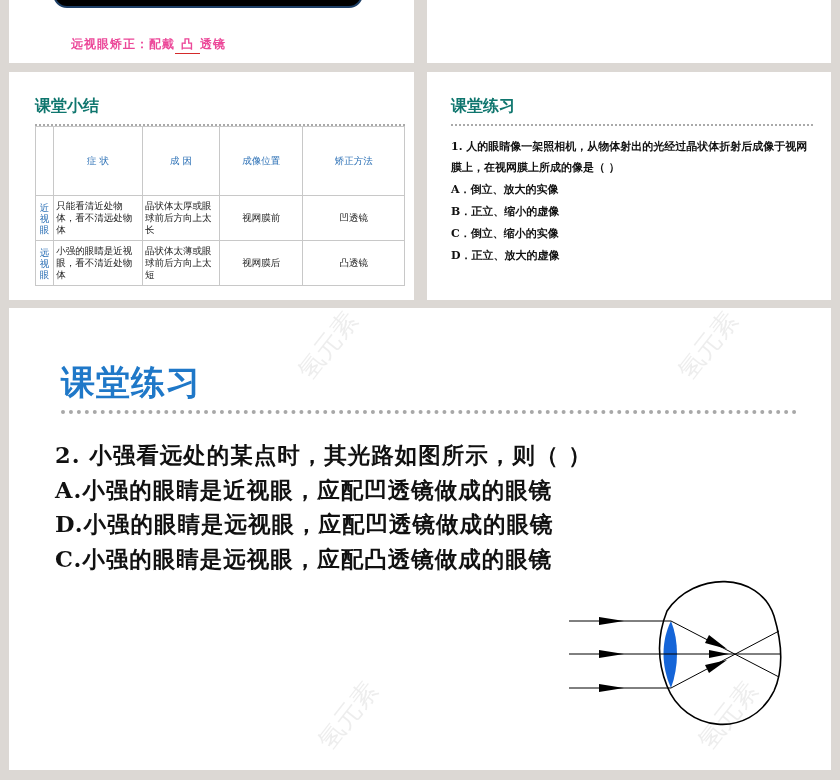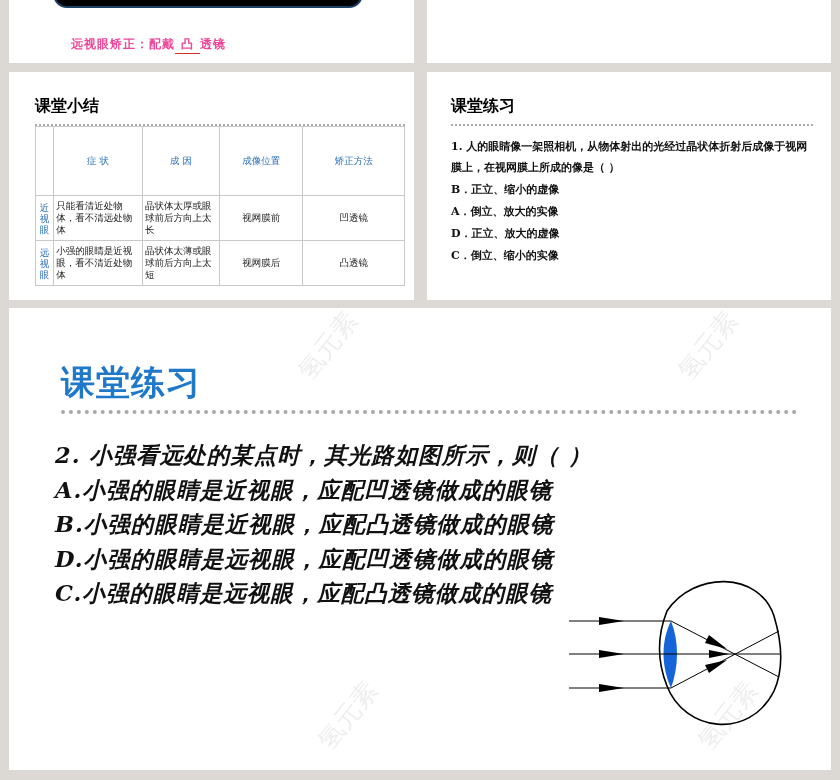--- a/index.html
+++ b/index.html
@@ -20,21 +20,21 @@
     background: #000; border: 2px solid #1e3f66; border-radius: 0 0 14px 14px;
   }
   .correction-note {
     position: absolute; left: 62px; top: 36px; font-size: 12px; color: #ec4899;
     letter-spacing: 1px; font-weight: bold;
   }
   .correction-note .blank { display: inline-block; border-bottom: 1px solid #d42a2a; padding: 0 6px; }
 
   .small-title {
     position: absolute; left: 26px; top: 24px; font-family: "DejaVu Sans", sans-serif;
-    font-weight: bold; font-size: 16px; color: #000000;
+    font-weight: bold; font-size: 16px; color: #0f766e;
   }
   .small-dots {
     position: absolute; left: 26px; top: 52px; width: 370px; height: 0;
     border-top: 2px dotted #aaa;
   }
   #p-mid-right .small-title { left: 24px; }
   #p-mid-right .small-dots { left: 24px; width: 362px; }
 
   table.summary {
     position: absolute; left: 26px; top: 54px; width: 370px;
@@ -54,21 +54,21 @@
 
   .big-title {
     position: absolute; left: 52px; top: 52px; font-family: "DejaVu Sans", sans-serif;
     font-weight: bold; font-size: 34px; color: #1f78c8; letter-spacing: 1px;
   }
   .big-dots {
     position: absolute; left: 52px; top: 102px; width: 736px; height: 0;
     border-top: 4px dotted #a8a8a8;
   }
   .q2 { position: absolute; left: 46px; top: 130px; font-size: 22.5px; color: #111; font-weight: bold; }
-  .q2 div { line-height: 34.5px; white-space: nowrap; letter-spacing: 1px; font-style: italic; }
+  .q2 div { line-height: 34.5px; white-space: nowrap; letter-spacing: 1px; }
 
   .eye-diagram { position: absolute; left: 560px; top: 268px; }
 
   .watermark {
     position: absolute; font-family: "DejaVu Sans", sans-serif; font-size: 26px;
     color: rgba(0,0,0,0.07); transform: rotate(-52deg); white-space: nowrap;
   }
 </style>
 </head>
 <body>
@@ -110,40 +110,39 @@
     </tr>
   </tbody>
     </table>
 </div>
 
 <div class="panel" id="p-mid-right">
   <div class="small-title">课堂练习</div>
   <div class="small-dots"></div>
   <div class="q1">
     <div class="stem">1. 人的眼睛像一架照相机，从物体射出的光经过晶状体折射后成像于视网膜上，在视网膜上所成的像是（  ）</div>
+    <div class="opt">A．倒立、放大的实像</div>
     <div class="opt">B．正立、缩小的虚像</div>
-    <div class="opt">A．倒立、放大的实像</div>
+    <div class="opt">C．倒立、缩小的实像</div>
     <div class="opt">D．正立、放大的虚像</div>
-    <div class="opt">C．倒立、缩小的实像</div>
   </div>
 </div>
 
 <div class="panel" id="p-bottom">
   <div class="watermark" style="left:280px;top:20px;">氢元素</div>
   <div class="watermark" style="left:660px;top:20px;">氢元素</div>
   <div class="watermark" style="left:300px;top:390px;">氢元素</div>
   <div class="watermark" style="left:680px;top:390px;">氢元素</div>
 
   <div class="big-title">课堂练习</div>
   <div class="big-dots"></div>
 
   <div class="q2">
     <div>2. 小强看远处的某点时，其光路如图所示，则（   ）</div>
     <div>A.小强的眼睛是近视眼，应配凹透镜做成的眼镜</div>
-    <div>B.小强的眼睛是近视眼，应配凸透镜做成的眼镜</div>
     <div>D.小强的眼睛是远视眼，应配凹透镜做成的眼镜</div>
     <div>C.小强的眼睛是远视眼，应配凸透镜做成的眼镜</div>
   </div>
 
   <svg class="eye-diagram" width="220" height="150" viewBox="0 0 220 150">
     <defs>
       <marker id="arr" markerWidth="14" markerHeight="6" refX="7" refY="3" orient="auto">
         <path d="M0,0 L14,3 L0,6 Z" fill="#000"></path>
       </marker>
     </defs>

